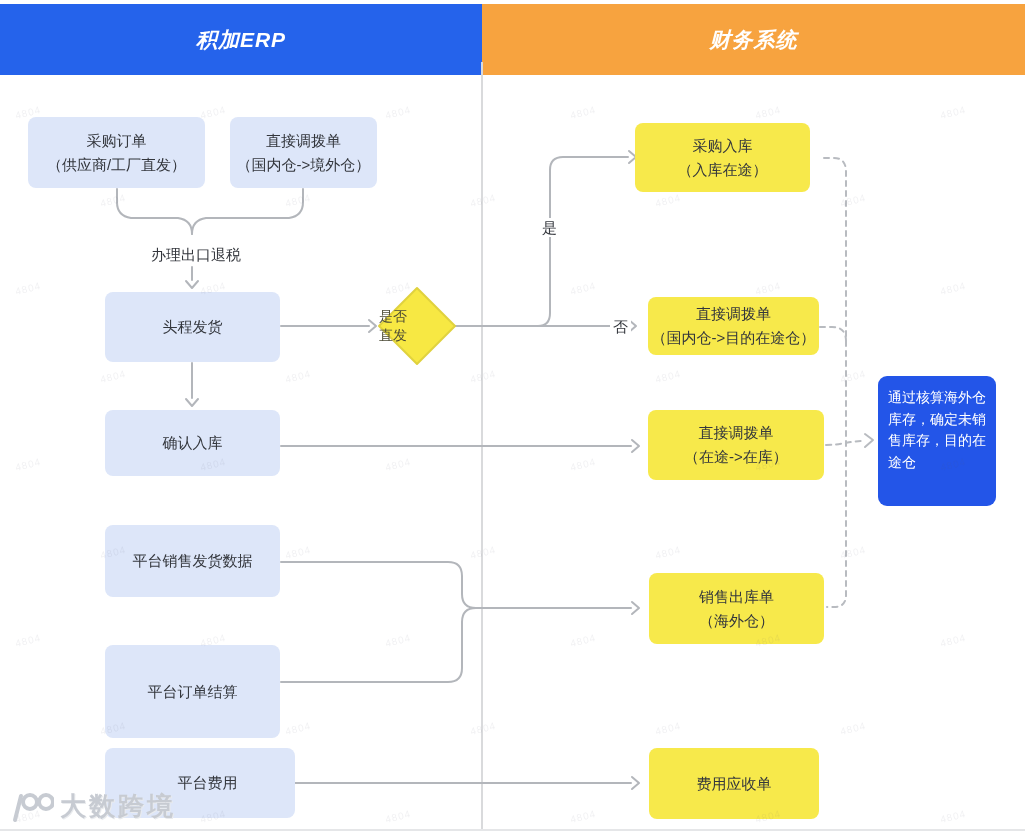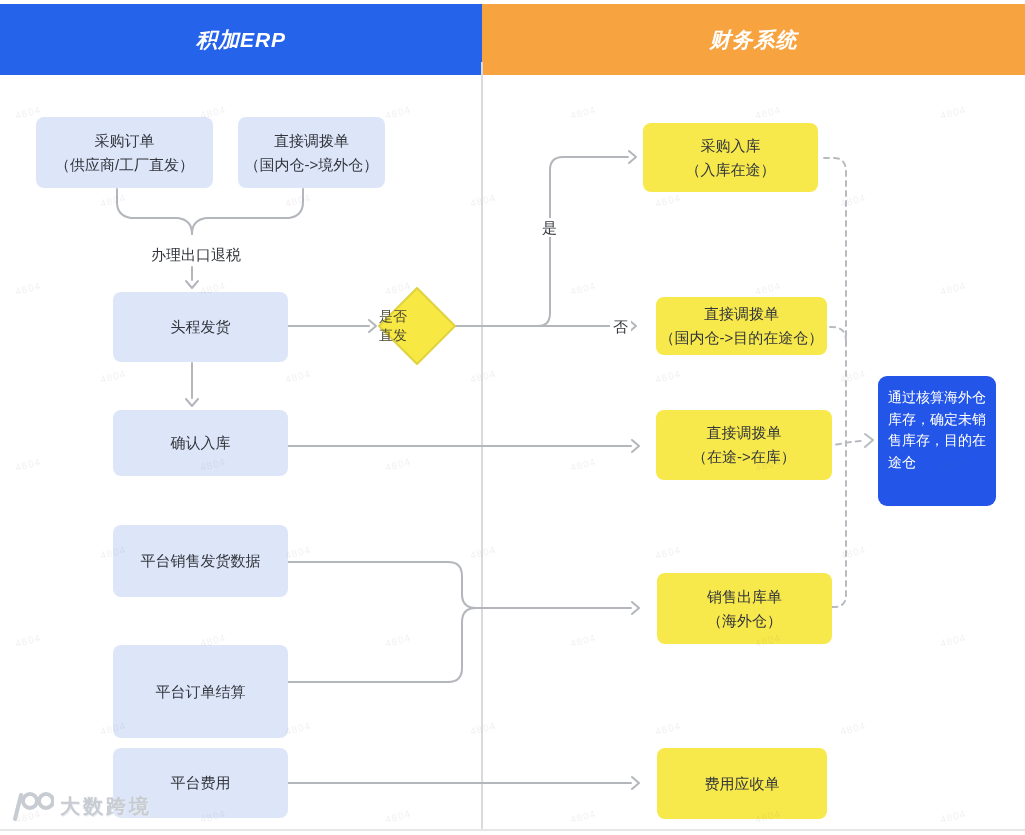--- a/index.html
+++ b/index.html
@@ -31,31 +31,31 @@
   .wires{position:absolute;left:0;top:0;}
   .conn{stroke:var(--line-color);stroke-width:2;fill:none;stroke-linecap:round;stroke-linejoin:round;}
   .dash{stroke:var(--dash-color);stroke-width:2;fill:none;stroke-dasharray:5 5;stroke-linecap:round;}
   .dash-head{stroke:var(--dash-color);stroke-width:2;fill:none;stroke-linecap:round;stroke-linejoin:round;}
   .divider{stroke:var(--divider-color);stroke-width:2;}
   .bottom-rule{stroke:#e5e6e8;stroke-width:2;}
   .diamond{fill:var(--diamond-fill);stroke:var(--diamond-border);stroke-width:2;stroke-linejoin:round;}
   .node{
     position:absolute;border-radius:8px;display:flex;flex-direction:column;
     align-items:center;justify-content:center;text-align:center;
-    color:var(--text-dark);font-size:15px;line-height:24px;margin-left:8px;
+    color:var(--text-dark);font-size:15px;line-height:24px;
   }
   .erp-node{background:var(--erp-box);}
   .fin-node{background:var(--doc-yellow);}
   #n-purchase-order{left:28px;top:117px;width:177px;height:71px;}
   #n-direct-transfer{left:230px;top:117px;width:147px;height:71px;}
   #n-first-leg{left:105px;top:292px;width:175px;height:70px;}
   #n-confirm-inbound{left:105px;top:410px;width:175px;height:66px;}
   #n-platform-sales{left:105px;top:525px;width:175px;height:72px;}
   #n-platform-settle{left:105px;top:645px;width:175px;height:93px;border-radius:8px;}
-  #n-platform-fee{left:105px;top:748px;width:175px;height:70px;}
+  #n-platform-fee{left:105px;top:748px;width:175px;height:70px;padding-left:15px;}
   #n-purchase-inbound{left:635px;top:123px;width:175px;height:69px;}
   #n-transfer-transit{left:648px;top:297px;width:171px;height:58px;}
   #n-transfer-instock{left:648px;top:410px;width:176px;height:70px;}
   #n-sales-outbound{left:649px;top:573px;width:175px;height:71px;}
   #n-fee-receivable{left:649px;top:748px;width:170px;height:71px;}
   .note{
     position:absolute;left:878px;top:376px;width:118px;height:130px;box-sizing:border-box;
     background:var(--note-blue);border-radius:9px;color:#fff;
     font-size:14px;line-height:21.5px;padding:11px 10px;text-align:left;
   }
@@ -74,21 +74,21 @@
   .wm-layer{position:absolute;left:0;top:62px;right:0;bottom:0;pointer-events:none;overflow:hidden;}
   .wm{
     position:absolute;font-size:10px;color:rgba(90,98,115,0.085);
     transform:rotate(-14deg);white-space:nowrap;letter-spacing:1px;
   }
   .logo{
     position:absolute;left:6px;top:789px;display:flex;align-items:center;gap:6px;
     color:var(--logo-gray);
   }
   .logo-text{
-    font-size:20px;font-weight:700;letter-spacing:3px;
+    font-size:26px;font-weight:700;letter-spacing:3px;
     text-shadow:1px 1px 0 #e9ebee;
   }
 </style>
 </head>
 <body>
 
 <div class="stage">
 
   <div class="hdr hdr-left">积加ERP</div>
   <div class="hdr hdr-right">财务系统</div>

